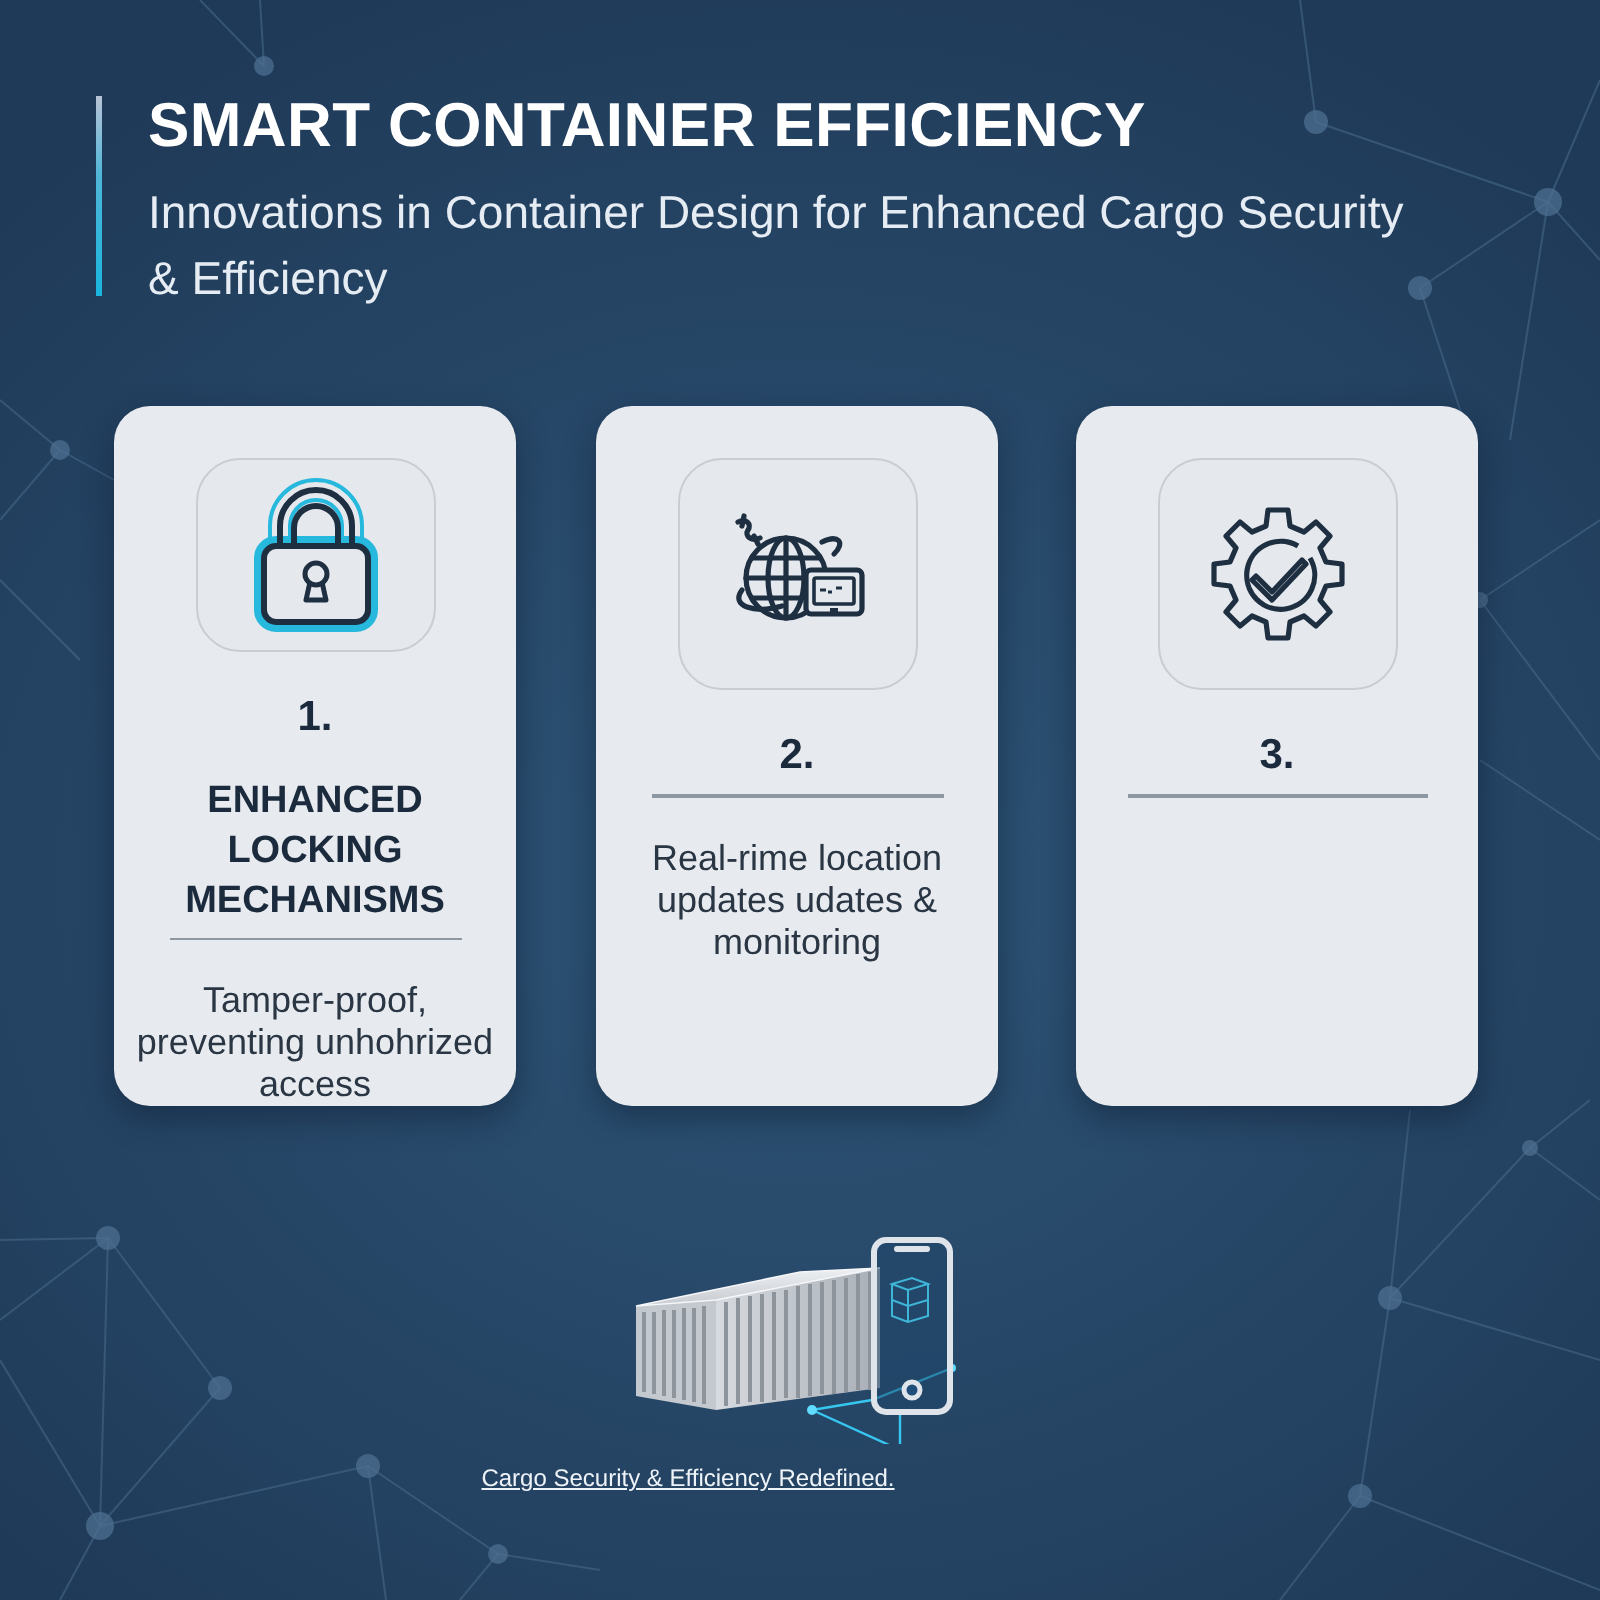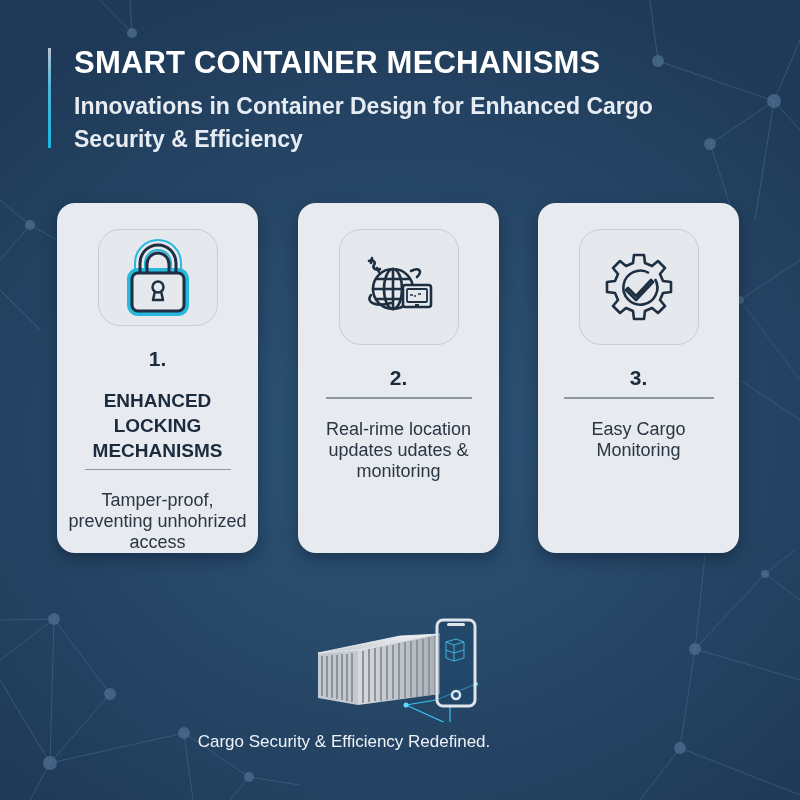--- a/index.html
+++ b/index.html
@@ -17,21 +17,21 @@
     .accent-bar {
       position: absolute; left: 0; top: 0; width: 3px; height: 100px;
       background: linear-gradient(to bottom, #b9c3d6 0%, #4fb6d8 40%, #19b5de 100%);
     }
     .title {
       position: absolute; left: 26px; top: -3px;
       color: #ffffff; font-weight: 700; font-size: 31px; letter-spacing: 0.2px; white-space: nowrap;
     }
     .subtitle {
       position: absolute; left: 26px; top: 42px; width: 640px;
-      color: #e6ecf3; font-size: 23px; line-height: 33px; font-weight: 700;
+      color: #e6ecf3; font-size: 23px; line-height: 33px; font-weight: 400;
     }
 
     .card {
       position: absolute; top: 203px; width: 201px; height: 350px;
       background: #e7eaee; border-radius: 18px;
       box-shadow: 0 6px 16px rgba(10, 25, 45, 0.45);
       display: flex; flex-direction: column; align-items: center;
     }
     .card.c1 { left: 57px; }
     .card.c2 { left: 298px; }
@@ -53,21 +53,21 @@
     .card-divider { margin-top: 6px; width: 146px; height: 1.5px; background: #8d97a2; }
     .card.c3 .card-divider { width: 150px; }
     .card-desc {
       margin-top: 20px; color: #2a3644; font-size: 18px; line-height: 21px; text-align: center;
       white-space: pre-line; padding: 0 10px;
     }
 
     .hero { position: absolute; left: 300px; top: 612px; width: 200px; height: 110px; }
     .tagline {
       position: absolute; left: 0; width: 688px; top: 732px; text-align: center;
-      color: #eef3f8; font-size: 17px;
+      color: #eef3f8; font-size: 12px; text-decoration: underline;
     }
   </style>
 </head>
 <body>
 
 <svg class="network" viewBox="0 0 800 800">
   <line x1="130" y1="0" x2="132" y2="33"></line>
   <line x1="100" y1="0" x2="132" y2="33"></line>
   <line x1="650" y1="0" x2="658" y2="61"></line>
   <line x1="658" y1="61" x2="774" y2="101"></line>
@@ -114,21 +114,21 @@
   <circle cx="50" cy="763" r="7"></circle>
   <circle cx="184" cy="733" r="6"></circle>
   <circle cx="249" cy="777" r="5"></circle>
   <circle cx="765" cy="574" r="4"></circle>
   <circle cx="695" cy="649" r="6"></circle>
   <circle cx="680" cy="748" r="6"></circle>
 </svg>
 
 <div class="header">
   <div class="accent-bar"></div>
-  <h1 class="title">SMART CONTAINER MECHANISMS</h1>
+  <h1 class="title">SMART CONTAINER EFFICIENCY</h1>
   <div class="subtitle">Innovations in Container Design for Enhanced Cargo Security &amp; Efficiency</div>
 </div>
 
 <div class="card c1">
   <div class="icon-box">
     <svg viewBox="0 0 80 80">
       <path d="M22 38 V26 a18 18 0 0 1 36 0 V38" fill="none" stroke="#27b8de" stroke-width="12" stroke-linejoin="round"></path>
       <path d="M22 38 V26 a18 18 0 0 1 36 0 V38" fill="none" stroke="#e5e8ec" stroke-width="8"></path>
       <rect x="12" y="34" width="56" height="42" rx="8" fill="none" stroke="#27b8de" stroke-width="6"></rect>
       <path d="M22 36 V26 a18 18 0 0 1 36 0 V36" fill="none" stroke="#1e2f42" stroke-width="3"></path>
@@ -180,22 +180,20 @@
 <div class="card c3">
   <div class="icon-box">
     <svg viewBox="0 0 80 80">
       <path fill="none" stroke="#1e2f42" stroke-width="2.6" stroke-linejoin="round" d="M35 8 H45 L46 16 L53 19 L59 14 L66 21 L61 27 L64 34 L72 35 V45 L64 46 L61 53 L66 59 L59 66 L53 61 L46 64 L45 72 H35 L34 64 L27 61 L21 66 L14 59 L19 53 L16 46 L8 45 V35 L16 34 L19 27 L14 21 L21 14 L27 19 L34 16 Z"></path>
       <path fill="none" stroke="#1e2f42" stroke-width="2.6" d="M56 32 A17 17 0 1 1 50 26"></path>
       <path fill="none" stroke="#1e2f42" stroke-width="2.6" stroke-linejoin="round" d="M29 41 L37 49 L52 33 L54 35 L37 53 L27 43 Z"></path>
     </svg>
   </div>
   <div class="card-num">3.</div>
   <div class="card-divider"></div>
-  <div class="card-desc">Easy Cargo
-Monitoring</div>
 </div>
 
 <svg class="hero" viewBox="0 0 200 110">
   <defs>
     <linearGradient id="cside" x1="0" y1="0" x2="1" y2="0">
       <stop offset="0" stop-color="#d7dbe0"></stop>
       <stop offset="1" stop-color="#a9afb7"></stop>
     </linearGradient>
     <linearGradient id="ctop" x1="0" y1="0" x2="0" y2="1">
       <stop offset="0" stop-color="#eef0f3"></stop>

